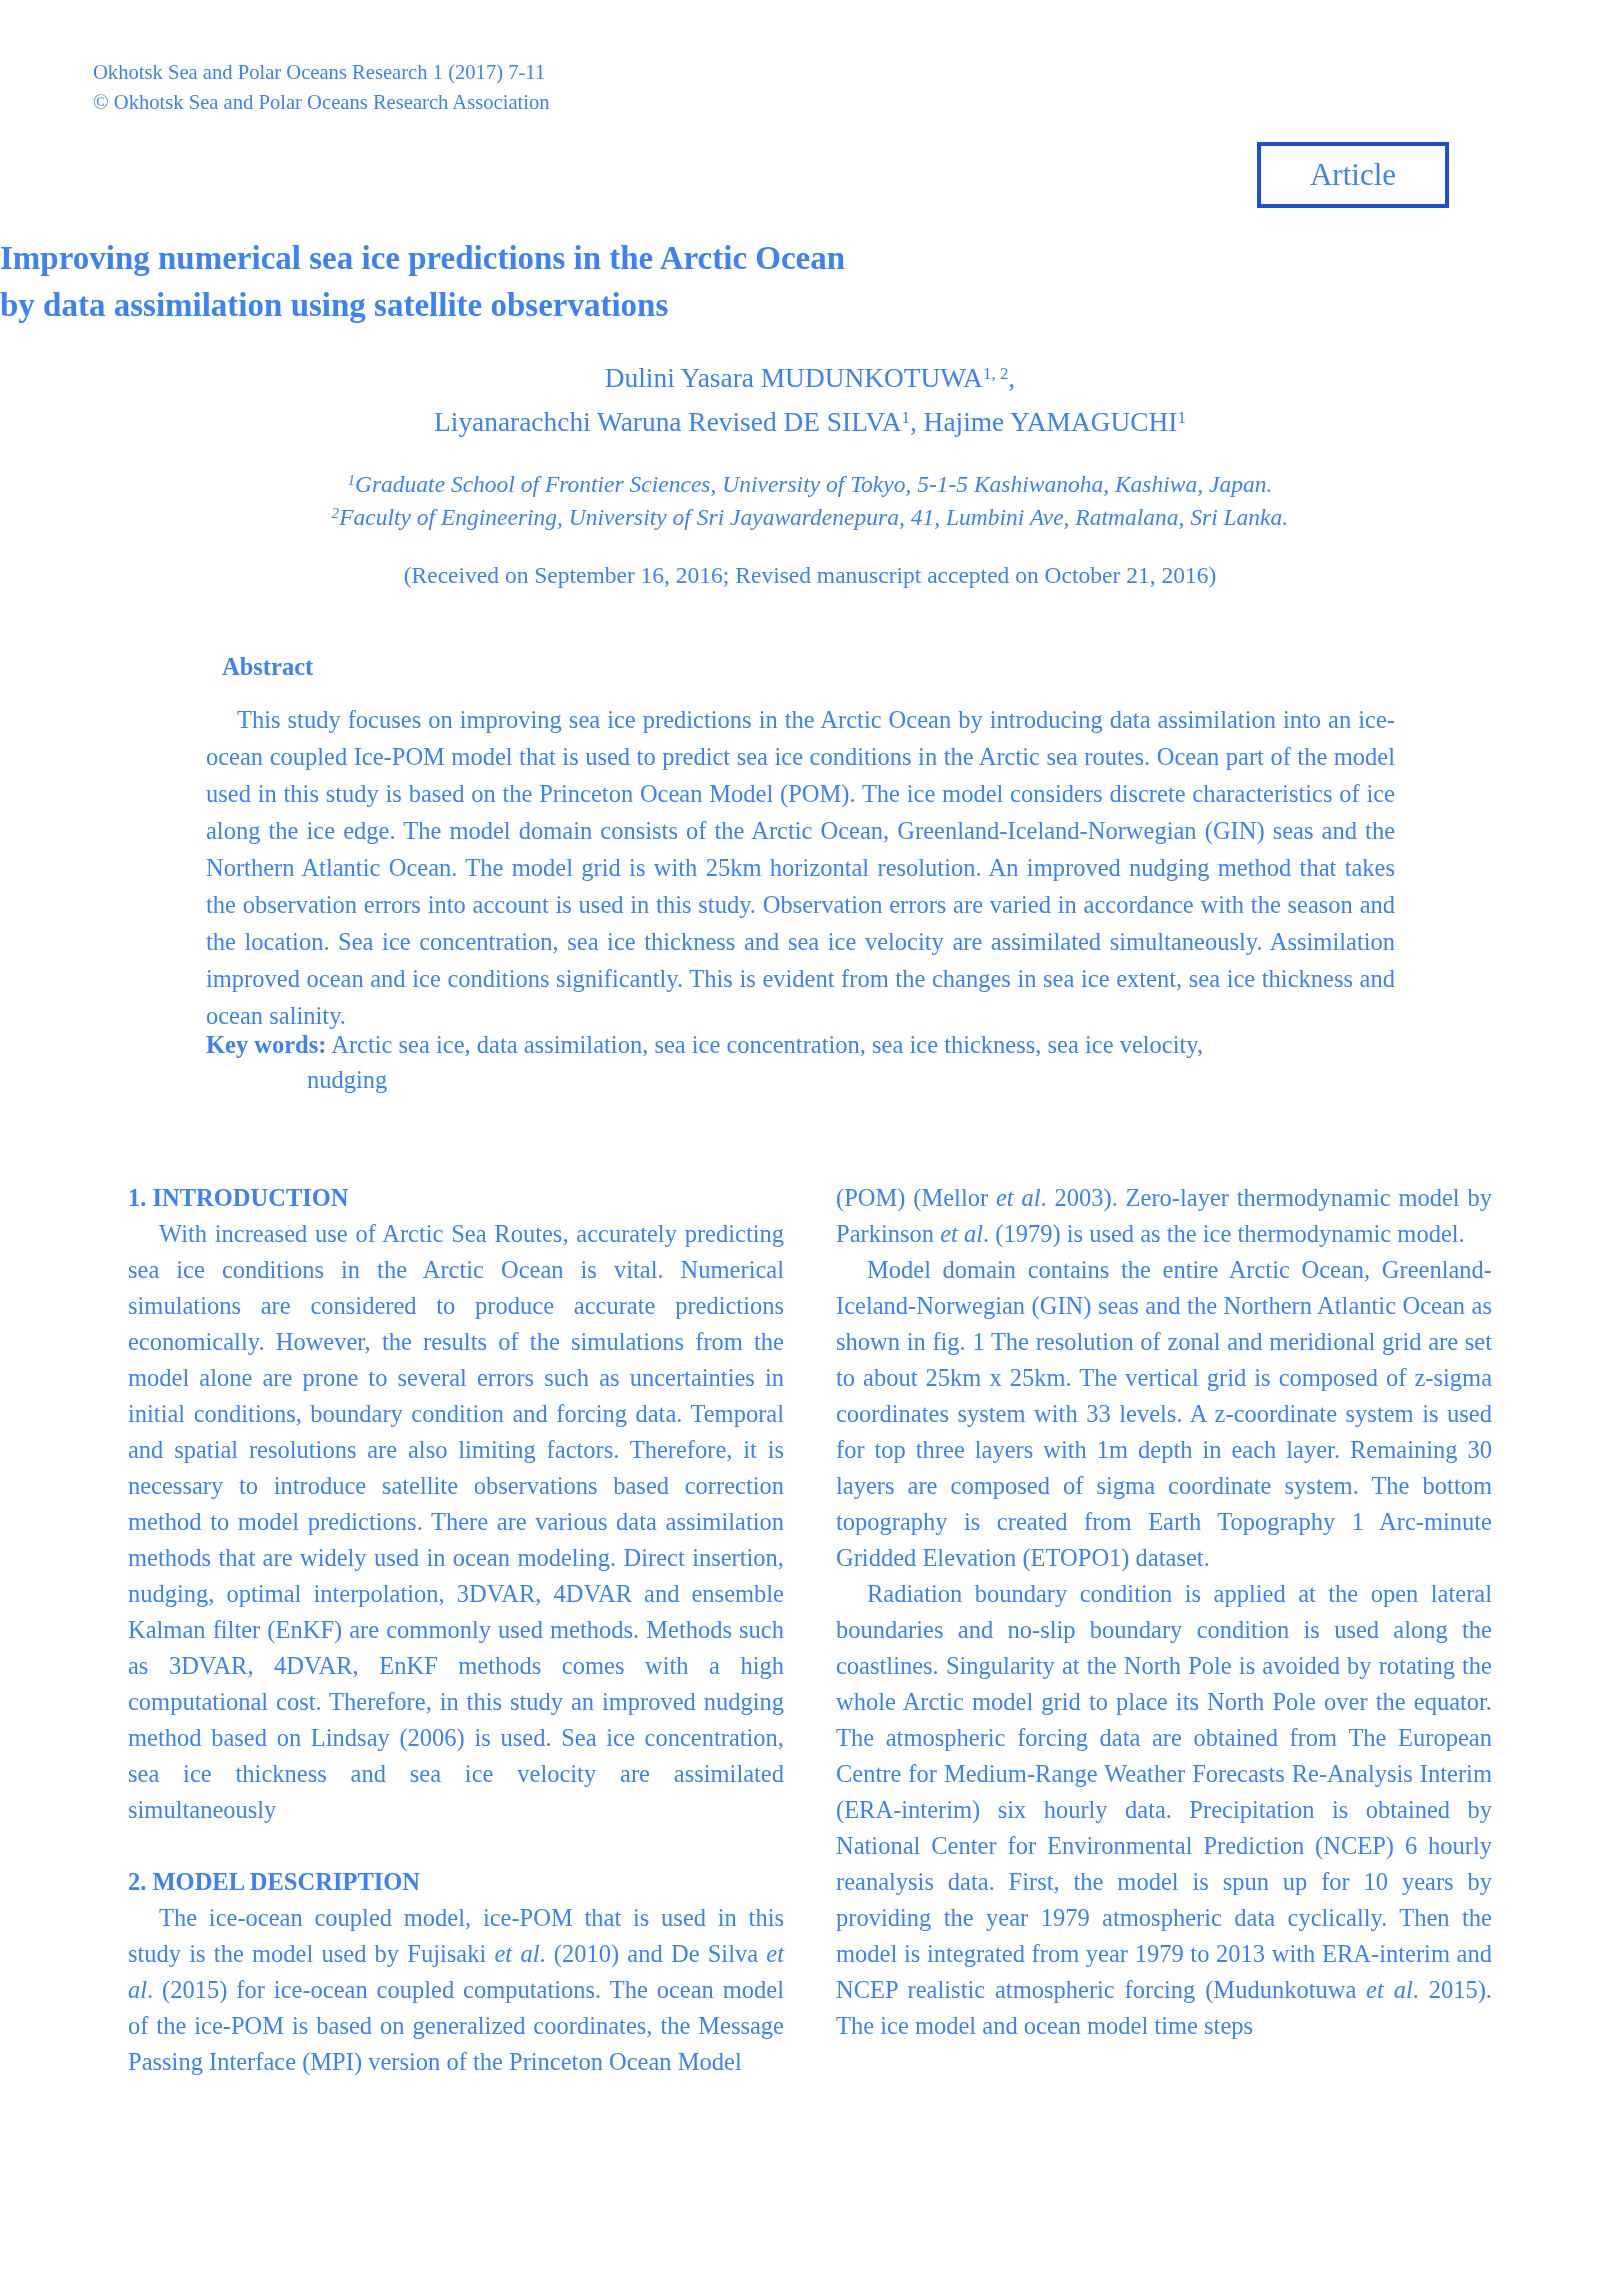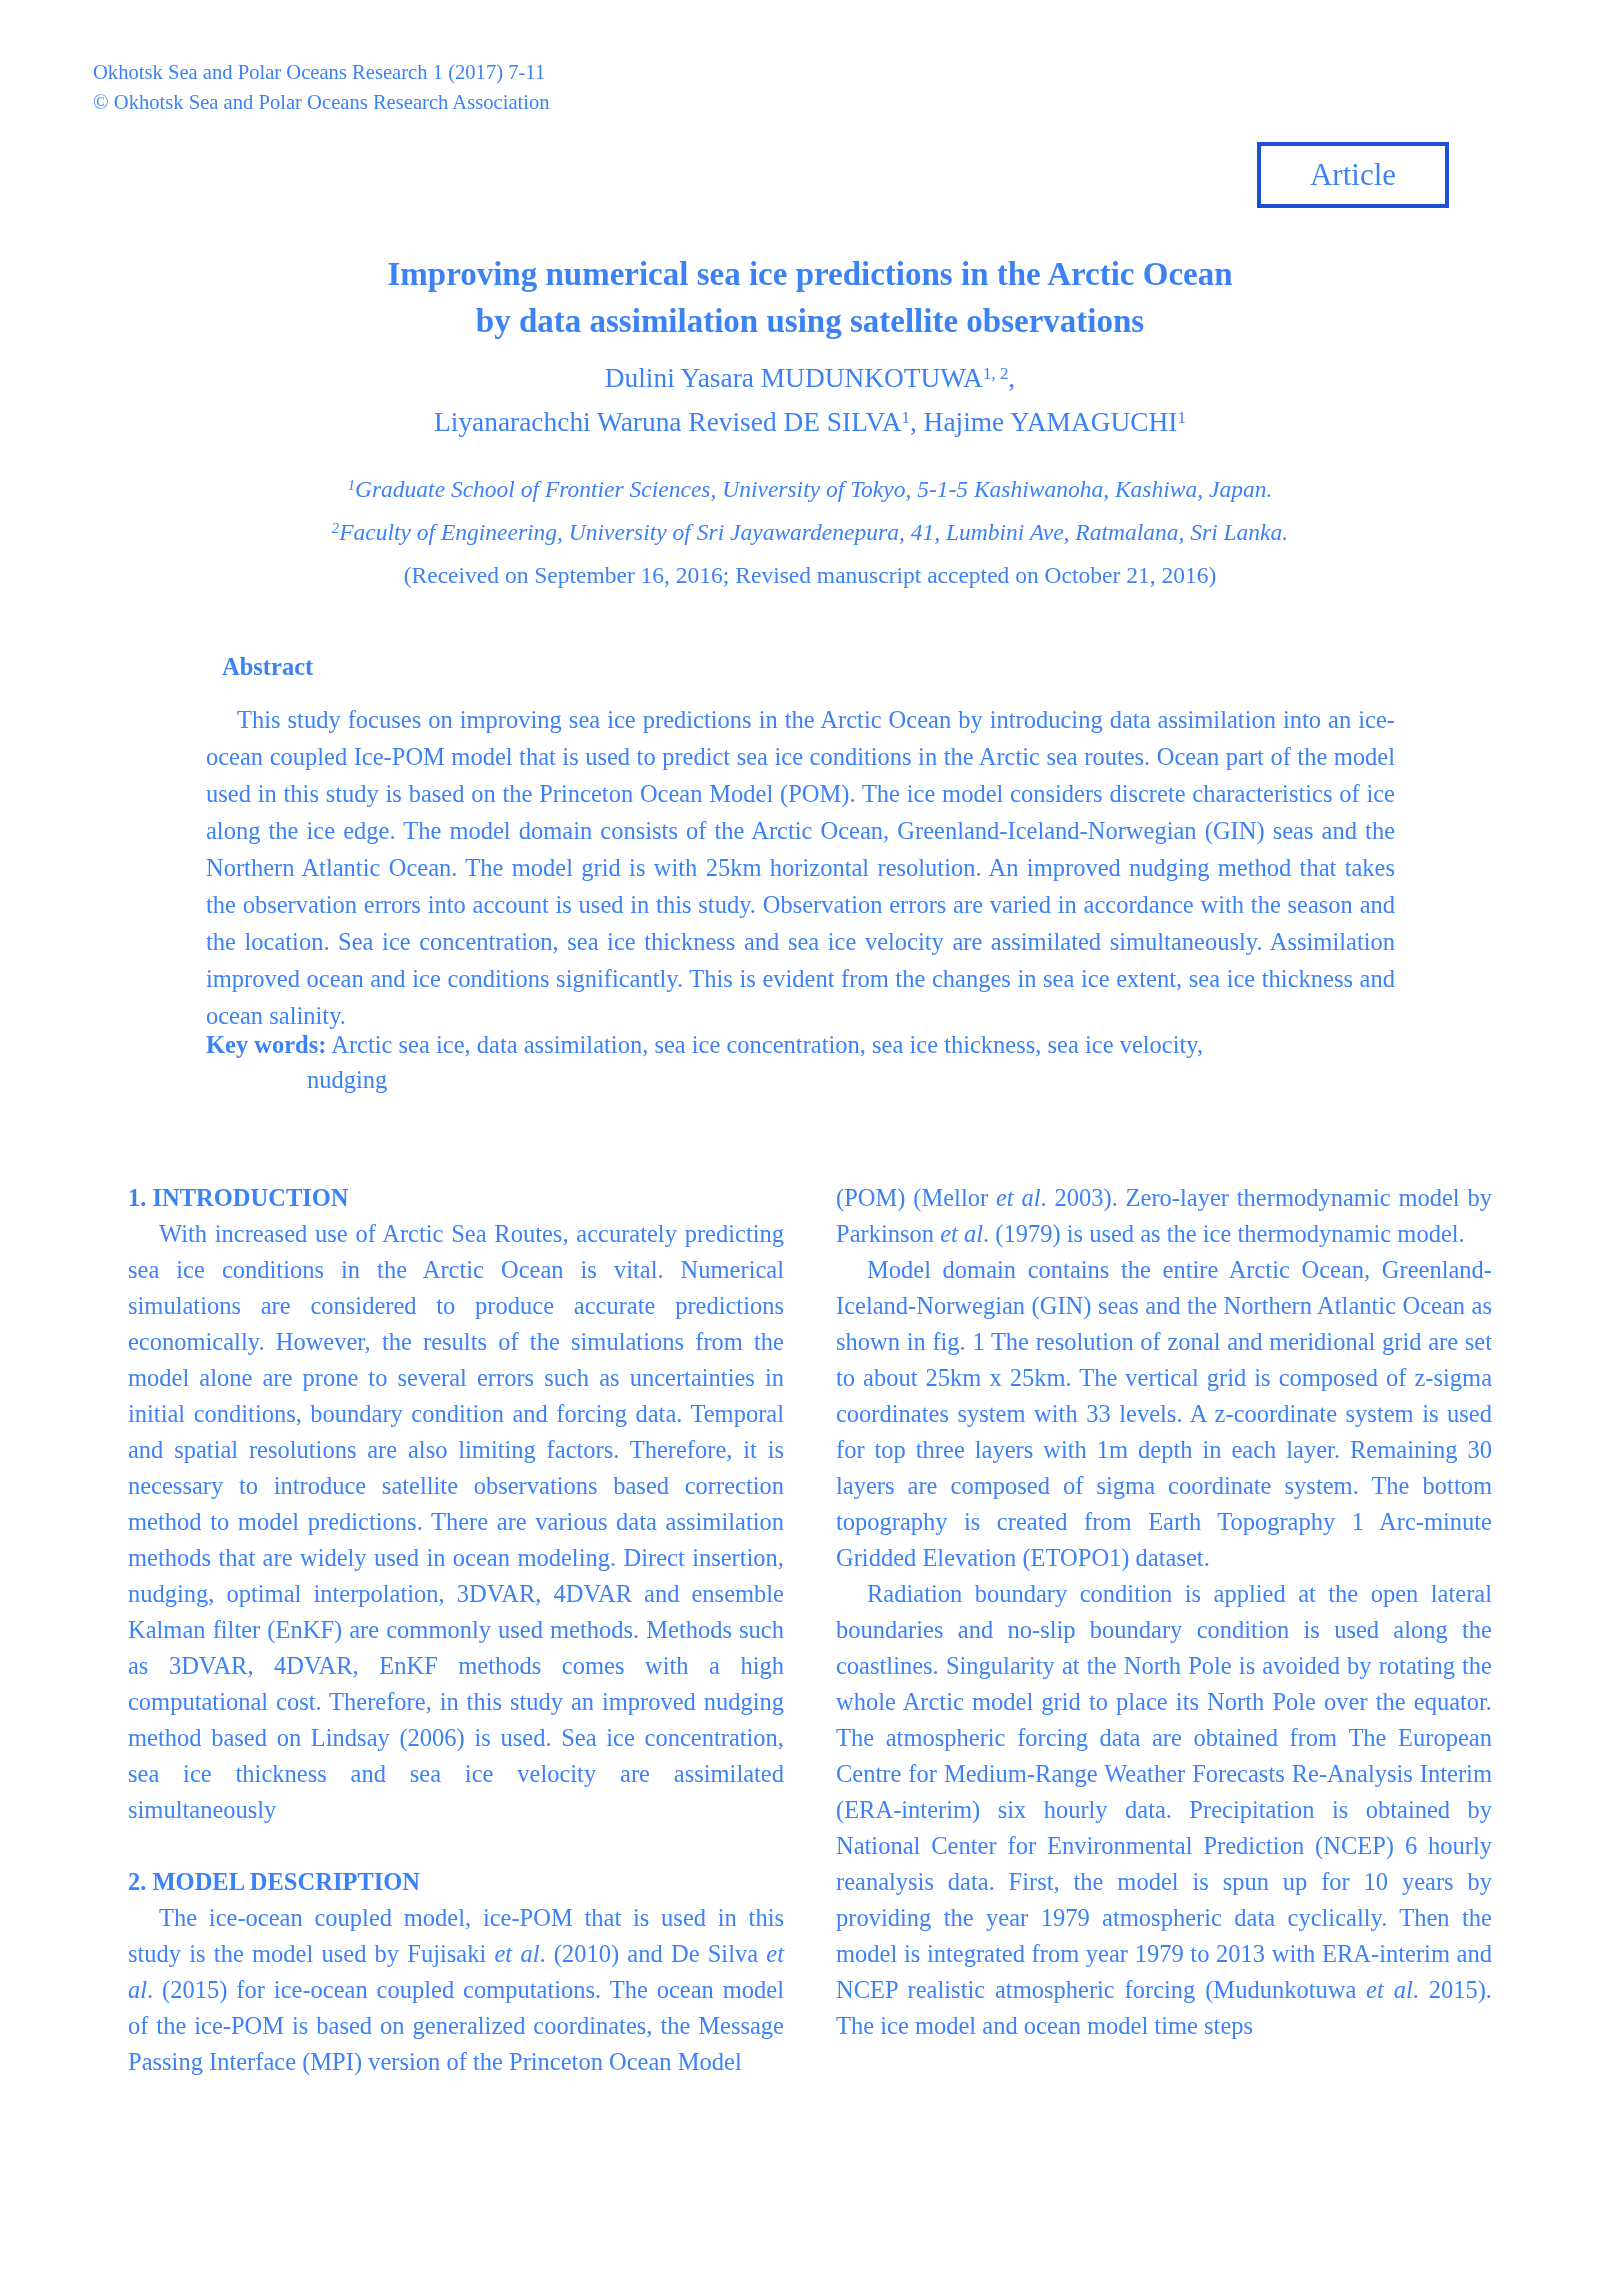--- a/index.html
+++ b/index.html
@@ -10,26 +10,26 @@
     font-family:Liberation Serif, serif;
     overflow:hidden;
   }
   .journal{position:absolute;top:57px;left:93px;font-size:20.6px;line-height:30px;}
   .article-box{
     position:absolute;top:142px;left:1257px;width:184px;height:58px;
     border:4px solid #1d4ed8;display:flex;align-items:center;justify-content:center;
     font-size:31px;
   }
   .title{
-    position:absolute;top:235px;left:0;right:0;margin:16px;
-    text-align:center;font-size:33px;line-height:47px;font-weight:bold;
+    position:absolute;top:235px;left:0;right:0;margin:0;
+    text-align:left;font-size:33px;line-height:47px;font-weight:bold;
   }
   .title span{display:block;}
   .authors{position:absolute;top:358px;left:0;right:0;text-align:center;font-size:27.4px;line-height:41px;}
-  .affiliations{position:absolute;top:469px;left:0;right:0;text-align:center;font-size:23.5px;line-height:40px;font-style:italic;}
+  .affiliations{position:absolute;top:469px;left:0;right:0;text-align:center;font-size:23.5px;line-height:30px;font-style:italic;}
   .received{position:absolute;top:562px;left:0;right:0;text-align:center;font-size:23.5px;}
   .abstract{position:absolute;top:632px;left:206px;width:1189px;font-size:24.5px;line-height:37px;}
   .abstract h2{margin:16px;font-size:24.5px;line-height:37px;font-weight:bold;}
   .abstract p{margin:0;text-indent:31px;text-align:justify;}
   .keywords{
     position:absolute;top:1027px;left:206px;width:1189px;
     font-size:24.5px;line-height:35px;
     padding-left:101px;text-indent:-101px;
   }
   .kw-label{font-weight:bold;}

